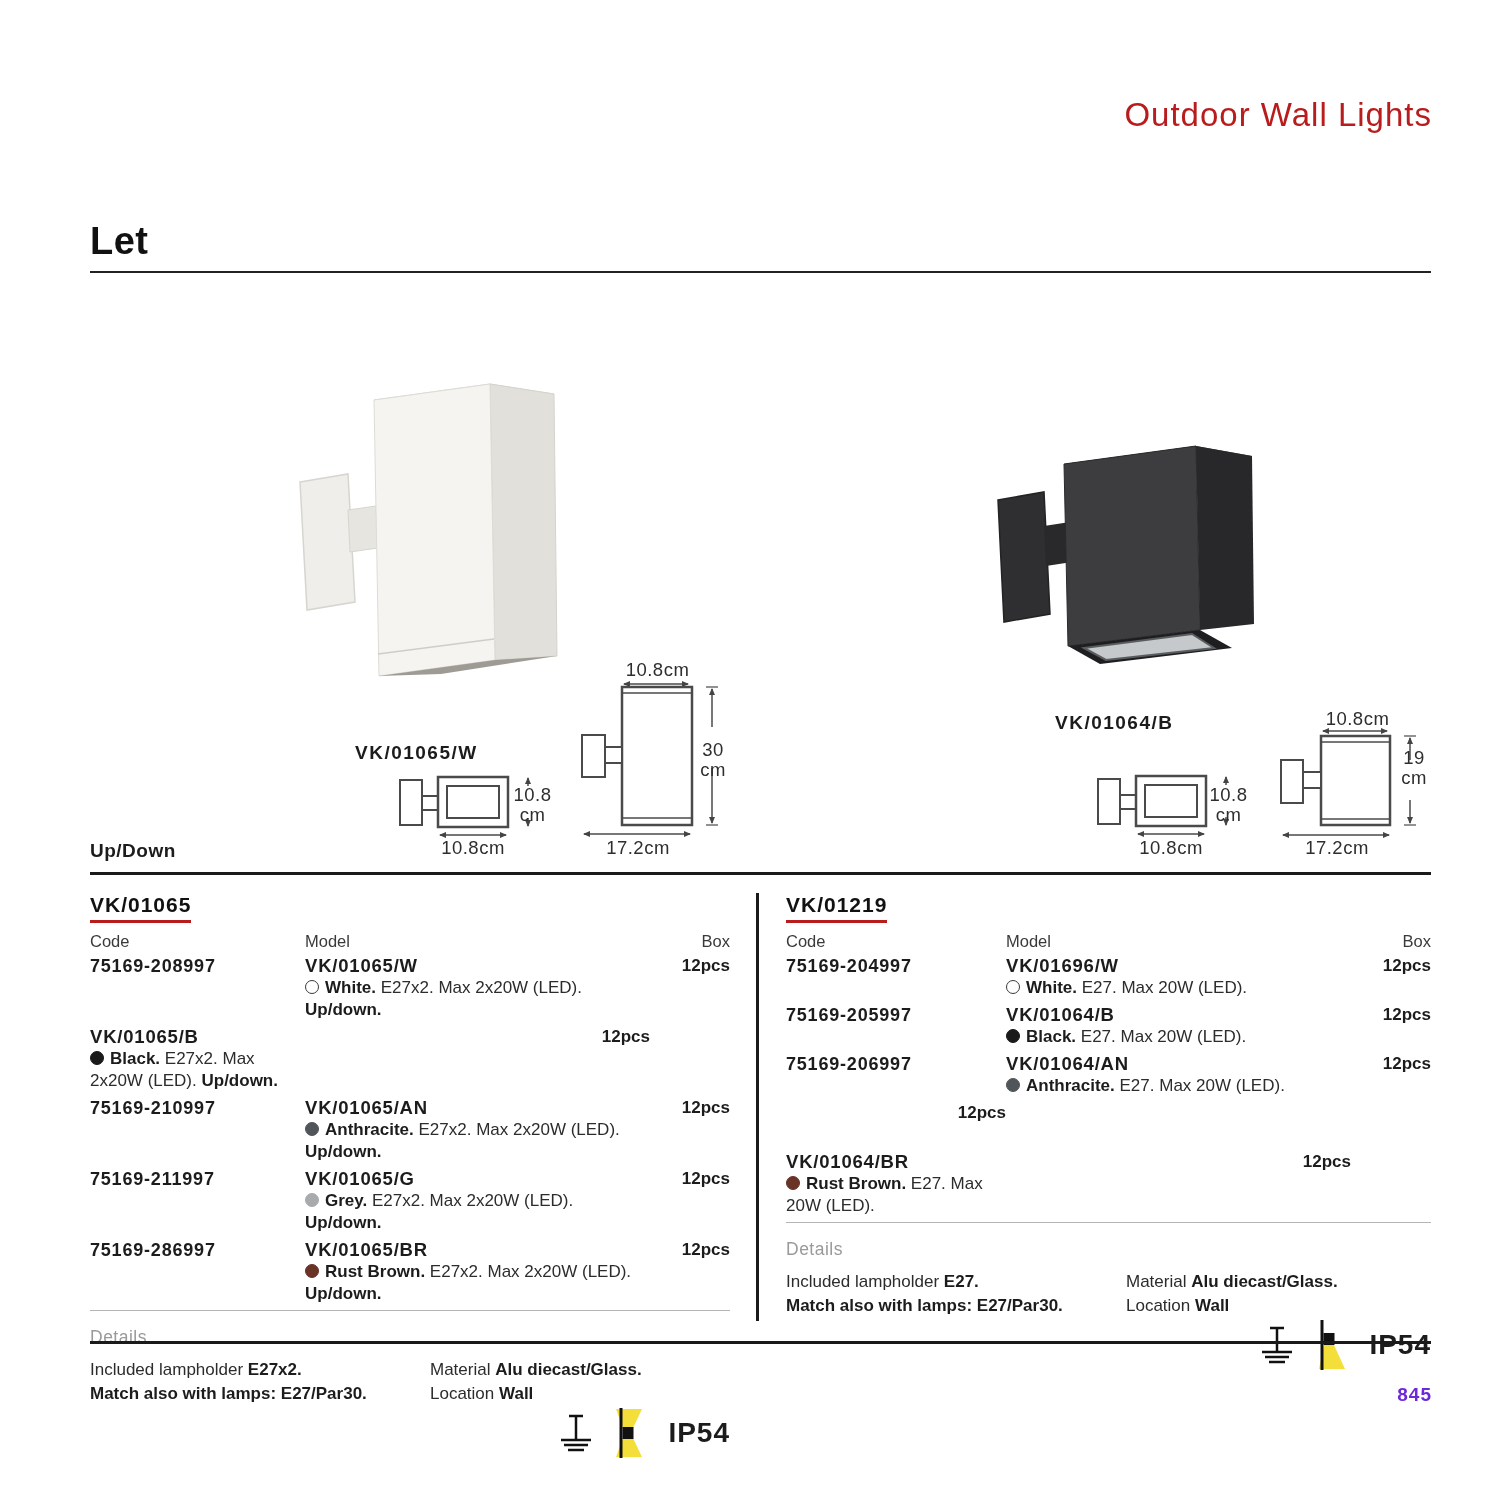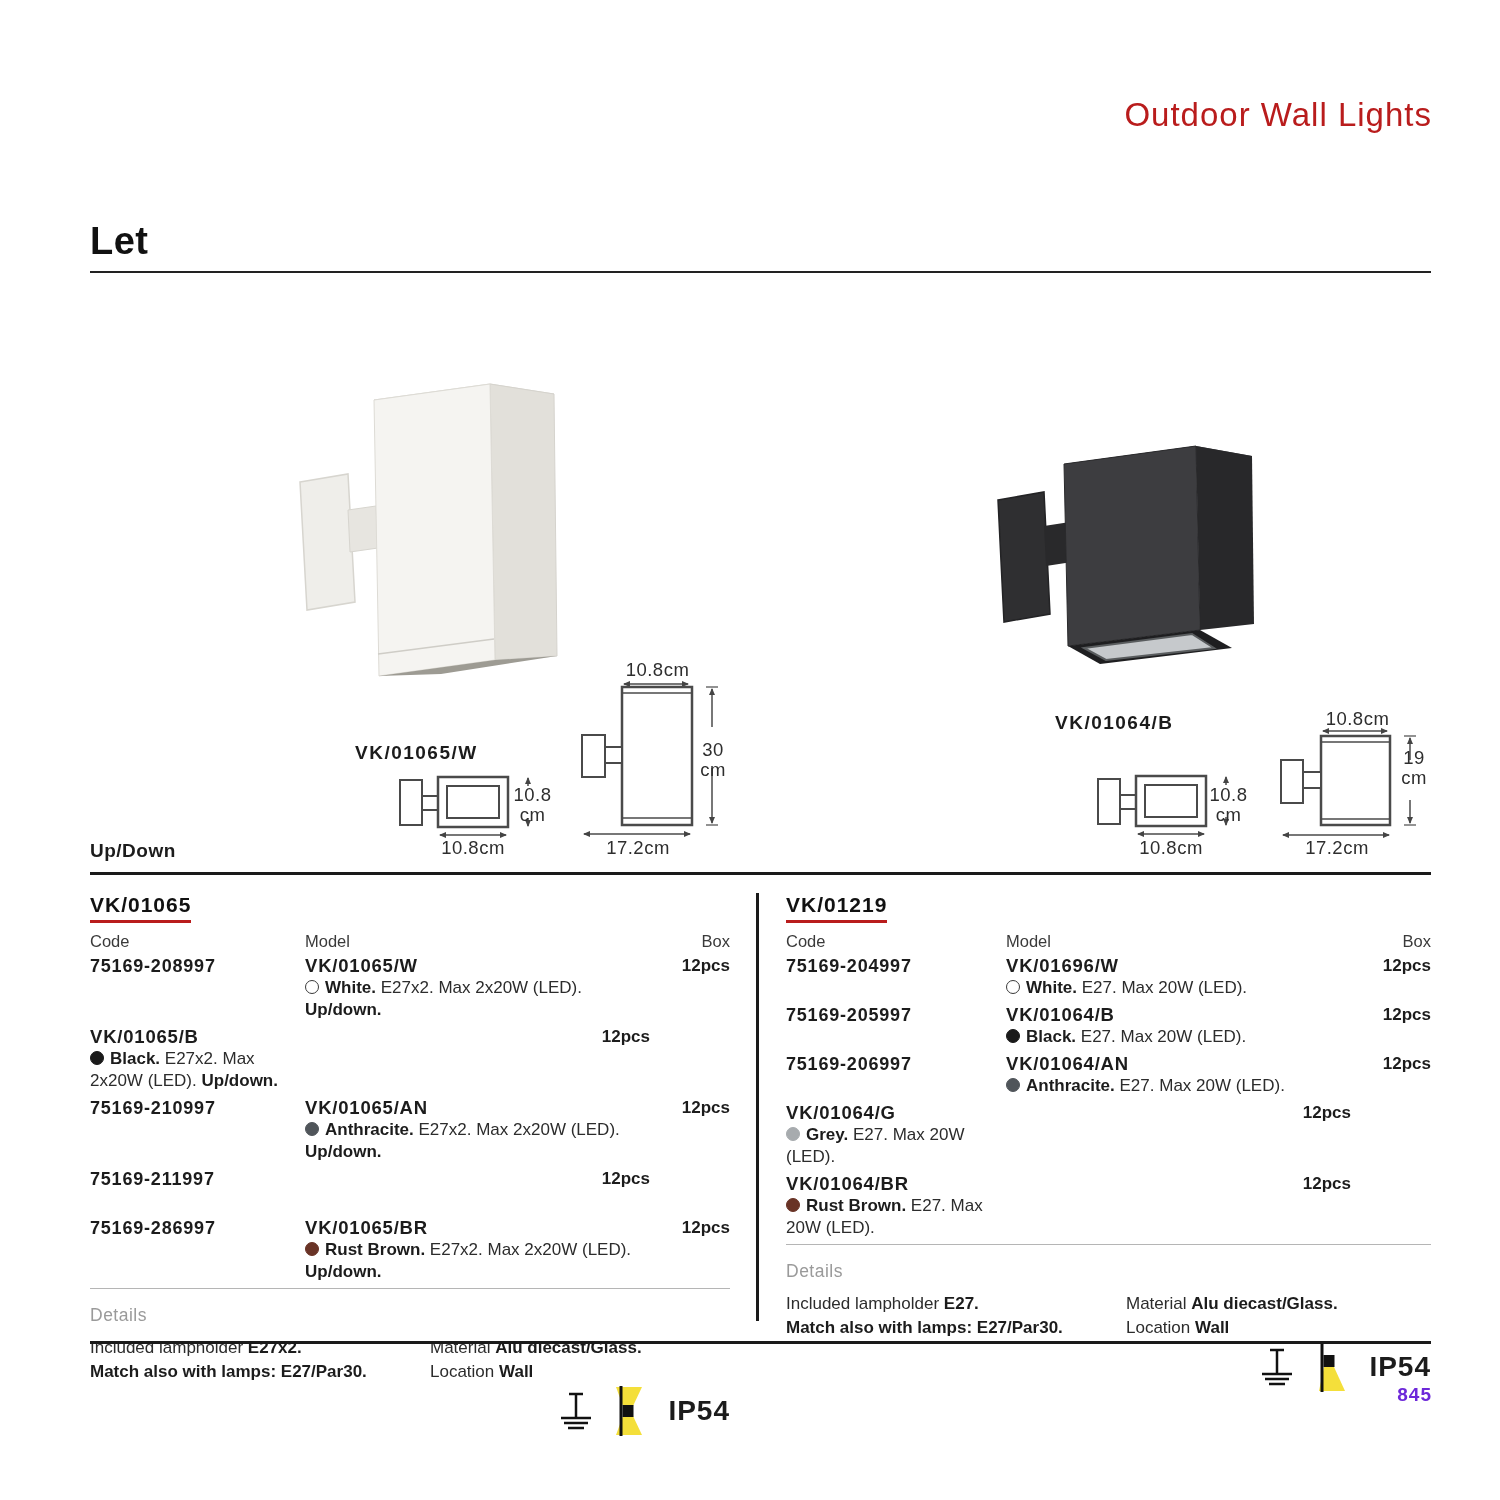--- a/index.html
+++ b/index.html
@@ -202,20 +202,24 @@
       <span class="t-code">75169-210997</span>
       <span>
         <div class="t-model">VK/01065/AN</div>
         <div class="t-desc"><span class="dot" style="background-color: rgb(80, 85, 90); border-color: rgb(80, 85, 90);"></span><b>Anthracite.</b> <span>E27x2. Max 2x20W (LED).</span> <b>Up/down.</b></div>
       </span>
       <span class="t-box">12pcs</span>
     </div>
 
     <div class="trow">
       <span class="t-code">75169-211997</span>
+      <span>
+        <div class="t-model">VK/01065/G</div>
+        <div class="t-desc"><span class="dot" style="background-color: rgb(167, 171, 174); border-color: rgb(167, 171, 174);"></span><b>Grey.</b> <span>E27x2. Max 2x20W (LED).</span> <b>Up/down.</b></div>
+      </span>
       <span class="t-box">12pcs</span>
     </div>
 
     <div class="trow">
       <span class="t-code">75169-286997</span>
       <span>
         <div class="t-model">VK/01065/BR</div>
         <div class="t-desc"><span class="dot" style="background-color: rgb(105, 51, 38); border-color: rgb(105, 51, 38);"></span><b>Rust Brown.</b> <span>E27x2. Max 2x20W (LED).</span> <b>Up/down.</b></div>
       </span>
       <span class="t-box">12pcs</span>
@@ -280,24 +284,20 @@
     <div class="trow">
       <span class="t-code">75169-206997</span>
       <span>
         <div class="t-model">VK/01064/AN</div>
         <div class="t-desc"><span class="dot" style="background-color: rgb(80, 85, 90); border-color: rgb(80, 85, 90);"></span><b>Anthracite.</b> <span>E27. Max 20W (LED).</span></div>
       </span>
       <span class="t-box">12pcs</span>
     </div>
 
     <div class="trow">
-      <span>
-        <div class="t-model">VK/01064/G</div>
-        <div class="t-desc"><span class="dot" style="background-color: rgb(167, 171, 174); border-color: rgb(167, 171, 174);"></span><b>Grey.</b> <span>E27. Max 20W (LED).</span></div>
-      </span>
       <span class="t-box">12pcs</span>
     </div>
 
     <div class="trow">
       <span>
         <div class="t-model">VK/01064/BR</div>
         <div class="t-desc"><span class="dot" style="background-color: rgb(105, 51, 38); border-color: rgb(105, 51, 38);"></span><b>Rust Brown.</b> <span>E27. Max 20W (LED).</span></div>
       </span>
       <span class="t-box">12pcs</span>
     </div>

